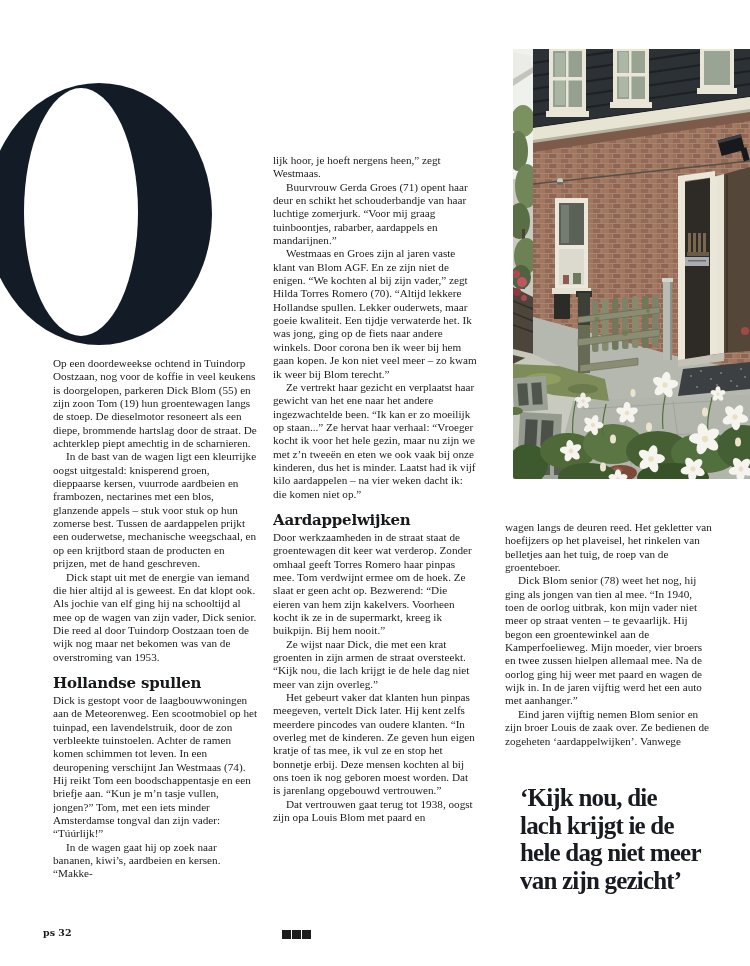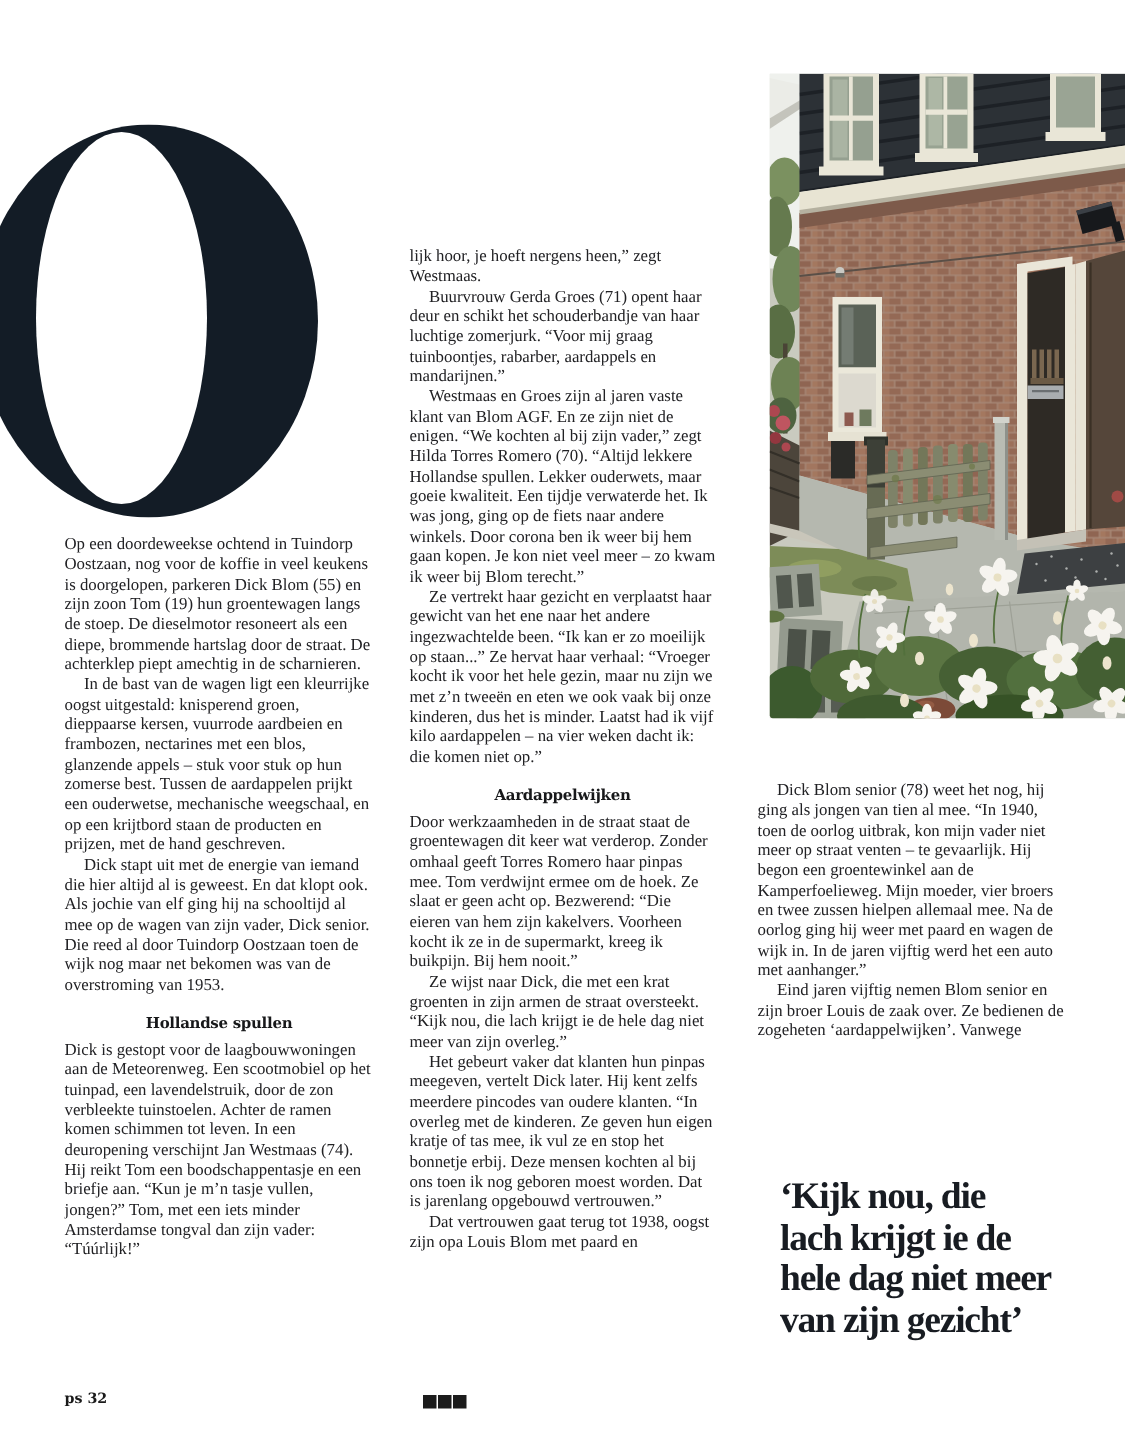--- a/index.html
+++ b/index.html
@@ -5,30 +5,29 @@
   html,body{margin:0;padding:0;background:#e8e8e8;}
   .page{
     position:relative; width:750px; height:966px; margin:0 auto;
     background:#ffffff; overflow:hidden;
     font-family:"Liberation Serif", serif; color:#212124;
   }
   
   .dropcap{position:absolute; left:-16px; top:83px; width:231px; height:262px;}
   
   .col{position:absolute; font-size:11.2px; line-height:13.35px; text-align:left;}
-  .col1{left:43px;  top:357px; width:206px; height:535px; overflow:hidden;}
-  .col2{left:273px; top:165px; width:204px; height:745px; overflow:hidden;}
+  .col1{left:53px;  top:357px; width:206px; height:535px; overflow:hidden;}
+  .col2{left:273px; top:154px; width:204px; height:745px; overflow:hidden;}
   .col3{left:505px; top:521px; width:208px; height:240px; overflow:hidden;}
   .para{margin:0;}
   .para.ind{text-indent:13px;}
   .subhead{
     font-family:"DejaVu Serif", serif; font-weight:bold;
-    font-size:10px; line-height:16px; margin:11px 0 3px 0; color:#17181a;
+    font-size:15px; line-height:16px; margin:11px 0 3px 0; color:#17181a;
     letter-spacing:-0.2px;
-    text-align:center;
   }
   
   .photo{position:absolute; left:513px; top:49px; width:237px; height:430px; margin:0; overflow:hidden;}
   .photo svg{display:block;}
   
   .pullquote{
     position:absolute; left:504px; top:768px; width:240px; margin:16px;
     font-family:"Liberation Serif", serif; font-weight:bold;
     font-size:25px; line-height:27.5px; letter-spacing:-0.8px;
     color:#181c22; white-space:pre-line;
@@ -52,20 +51,21 @@
       <ellipse cx="97" cy="129" rx="57" ry="124" fill="#ffffff"></ellipse>
     </svg>
   </div>
 
   <div class="col col1">
     <p class="para">Op een doordeweekse ochtend in Tuindorp Oostzaan, nog voor de koffie in veel keukens is doorgelopen, parkeren Dick Blom (55) en zijn zoon Tom (19) hun groentewagen langs de stoep. De dieselmotor resoneert als een diepe, brommende hartslag door de straat. De achterklep piept amechtig in de scharnieren.</p>
     <p class="para ind">In de bast van de wagen ligt een kleurrijke oogst uitgestald: knisperend groen, dieppaarse kersen, vuurrode aardbeien en frambozen, nectarines met een blos, glanzende appels – stuk voor stuk op hun zomerse best. Tussen de aardappelen prijkt een ouderwetse, mechanische weegschaal, en op een krijtbord staan de producten en prijzen, met de hand geschreven.</p>
     <p class="para ind">Dick stapt uit met de energie van iemand die hier altijd al is geweest. En dat klopt ook. Als jochie van elf ging hij na schooltijd al mee op de wagen van zijn vader, Dick senior. Die reed al door Tuindorp Oostzaan toen de wijk nog maar net bekomen was van de overstroming van 1953.</p>
     <h2 class="subhead">Hollandse spullen</h2>
     <p class="para">Dick is gestopt voor de laagbouwwoningen aan de Meteorenweg. Een scootmobiel op het tuinpad, een lavendelstruik, door de zon verbleekte tuinstoelen. Achter de ramen komen schimmen tot leven. In een deuropening verschijnt Jan Westmaas (74). Hij reikt Tom een boodschappentasje en een briefje aan. “Kun je m’n tasje vullen, jongen?” Tom, met een iets minder Amsterdamse tongval dan zijn vader: “Túúrlijk!”</p>
+    <p class="para ind">In de wagen gaat hij op zoek naar bananen, kiwi’s, aardbeien en kersen. “Makke-</p>
   </div>
 
   <div class="col col2">
     <p class="para">lijk hoor, je hoeft nergens heen,” zegt Westmaas.</p>
     <p class="para ind">Buurvrouw Gerda Groes (71) opent haar deur en schikt het schouderbandje van haar luchtige zomerjurk. “Voor mij graag tuinboontjes, rabarber, aardappels en mandarijnen.”</p>
     <p class="para ind">Westmaas en Groes zijn al jaren vaste klant van Blom AGF. En ze zijn niet de enigen. “We kochten al bij zijn vader,” zegt Hilda Torres Romero (70). “Altijd lekkere Hollandse spullen. Lekker ouderwets, maar goeie kwaliteit. Een tijdje verwaterde het. Ik was jong, ging op de fiets naar andere winkels. Door corona ben ik weer bij hem gaan kopen. Je kon niet veel meer – zo kwam ik weer bij Blom terecht.”</p>
     <p class="para ind">Ze vertrekt haar gezicht en verplaatst haar gewicht van het ene naar het andere ingezwachtelde been. “Ik kan er zo moeilijk op staan...” Ze hervat haar verhaal: “Vroeger kocht ik voor het hele gezin, maar nu zijn we met z’n tweeën en eten we ook vaak bij onze kinderen, dus het is minder. Laatst had ik vijf kilo aardappelen – na vier weken dacht ik: die komen niet op.”</p>
     <h2 class="subhead">Aardappelwijken</h2>
     <p class="para">Door werkzaamheden in de straat staat de groentewagen dit keer wat verderop. Zonder omhaal geeft Torres Romero haar pinpas mee. Tom verdwijnt ermee om de hoek. Ze slaat er geen acht op. Bezwerend: “Die eieren van hem zijn kakelvers. Voorheen kocht ik ze in de supermarkt, kreeg ik buikpijn. Bij hem nooit.”</p>
     <p class="para ind">Ze wijst naar Dick, die met een krat groenten in zijn armen de straat oversteekt. “Kijk nou, die lach krijgt ie de hele dag niet meer van zijn overleg.”</p>
@@ -320,20 +320,21 @@
       <use href="#fl" transform="translate(138,410) rotate(15)"></use>
       <use href="#fl" transform="translate(180,420) rotate(-30) scale(0.9)"></use>
       <use href="#fl" transform="translate(228,420) rotate(40) scale(0.9)"></use>
       <use href="#fl" transform="translate(70,352) scale(0.6)" opacity="0.95"></use>
       <use href="#fl" transform="translate(105,430) scale(0.7)"></use>
       <use href="#fl" transform="translate(205,345) scale(0.55)"></use>
     </svg>
   </figure>
 
   <div class="col col3">
+    <p class="para">wagen langs de deuren reed. Het gekletter van hoefijzers op het plaveisel, het rinkelen van belletjes aan het tuig, de roep van de groenteboer.</p>
     <p class="para ind">Dick Blom senior (78) weet het nog, hij ging als jongen van tien al mee. “In 1940, toen de oorlog uitbrak, kon mijn vader niet meer op straat venten – te gevaarlijk. Hij begon een groentewinkel aan de Kamperfoelieweg. Mijn moeder, vier broers en twee zussen hielpen allemaal mee. Na de oorlog ging hij weer met paard en wagen de wijk in. In de jaren vijftig werd het een auto met aanhanger.”</p>
     <p class="para ind">Eind jaren vijftig nemen Blom senior en zijn broer Louis de zaak over. Ze bedienen de zogeheten ‘aardappelwijken’. Vanwege</p>
   </div>
 
   <blockquote class="pullquote">‘Kijk nou, die
 lach krijgt ie de
 hele dag niet meer
 van zijn gezicht’</blockquote>
 
   <div class="footer-page">ps 32</div>

